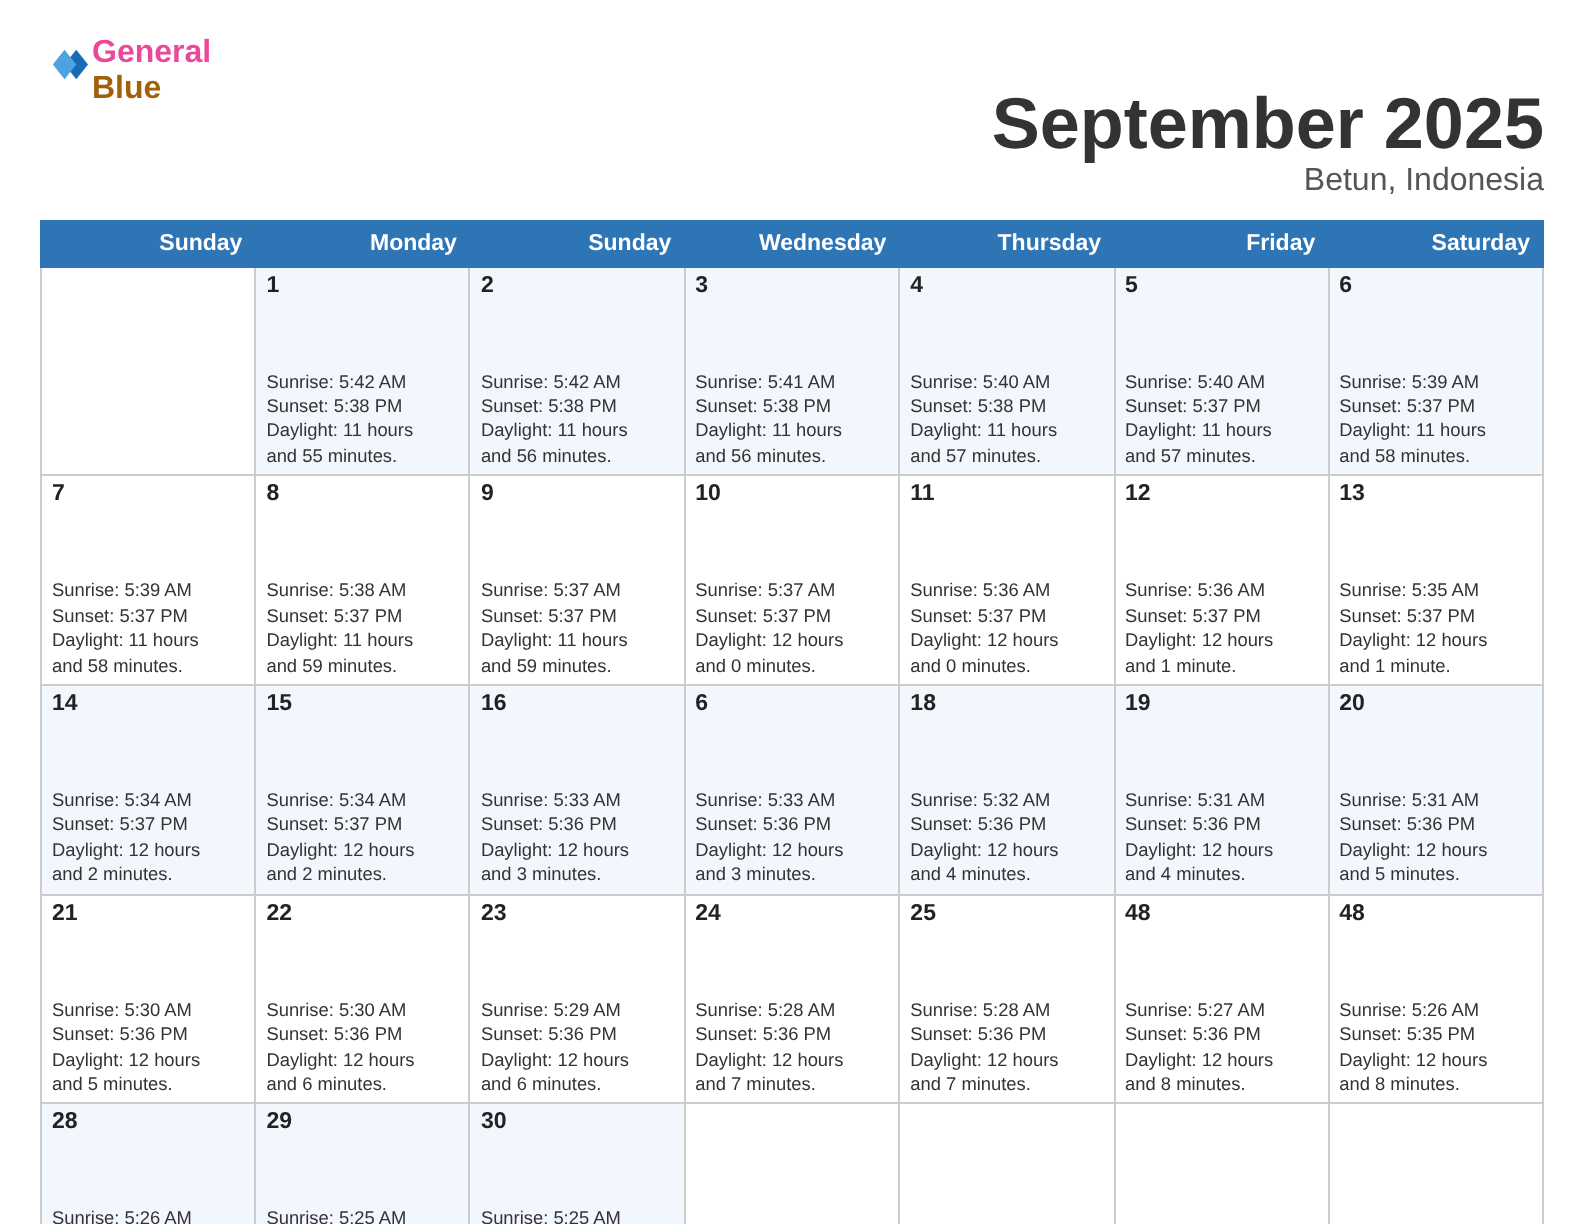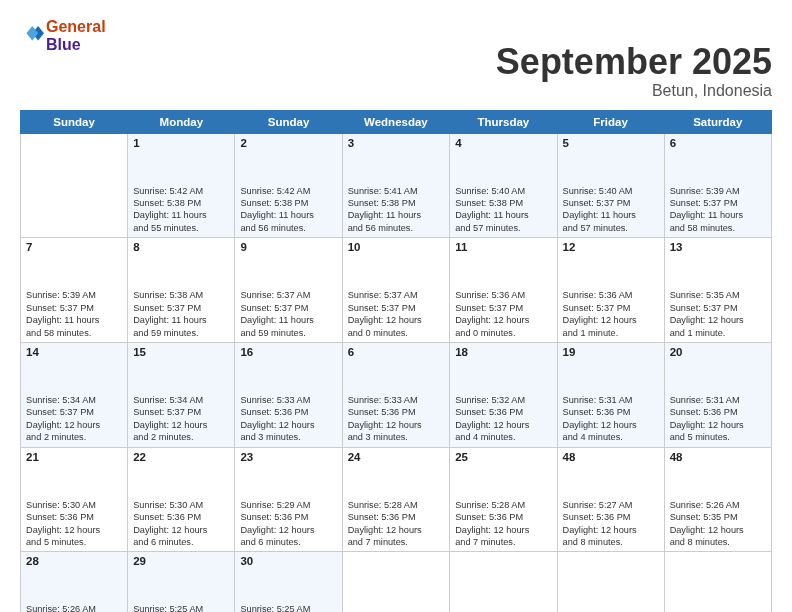--- a/index.html
+++ b/index.html
@@ -28,21 +28,21 @@
       align-items: center;
       gap: 2px;
     }
     .logo-text {
       font-size: 16px;
       font-weight: bold;
       color: #333;
       line-height: 1.1;
     }
     .logo-text span {
-      color: #c2410c;
+      color: #ec4899;
     }
     .logo-icon {
       width: 22px;
       height: 22px;
       margin-left: 2px;
     }
     .title-block {
       text-align: right;
       margin-top: 24px;
     }
@@ -60,21 +60,21 @@
       width: 100%;
       border-collapse: collapse;
       flex: 1;
     }
     .calendar-table th {
       background: #2e75b6;
       color: #fff;
       font-size: 11.5px;
       font-weight: bold;
       padding: 5px 6px;
-      text-align: center;
+      text-align: right;
       border: 1px solid #2e75b6;
     }
     .calendar-table td {
       border: 1px solid #ccc;
       vertical-align: top;
       padding: 3px 5px;
       width: 108px;
       background: #fff;
     }
     .calendar-table tr:nth-child(odd) td {
@@ -107,21 +107,21 @@
   <div class="header">
     <div class="logo">
       <div>
         <svg class="logo-icon" viewBox="0 0 30 30">
           <polygon points="22,4 30,14 22,24 14,14" fill="#1a6bb5"></polygon>
           <polygon points="14,4 22,14 14,24 6,14" fill="#4da3e0"></polygon>
         </svg>
       </div>
       <div>
         <div class="logo-text"><span>General</span></div>
-        <div class="logo-text"><span style="color:#4c1d95">Blue</span></div>
+        <div class="logo-text"><span style="color:#a16207">Blue</span></div>
       </div>
     </div>
     <div class="title-block">
       <div class="month-title">September 2025</div>
       <div class="location">Betun, Indonesia</div>
     </div>
   </div>
 
   <table class="calendar-table">
     <thead>

